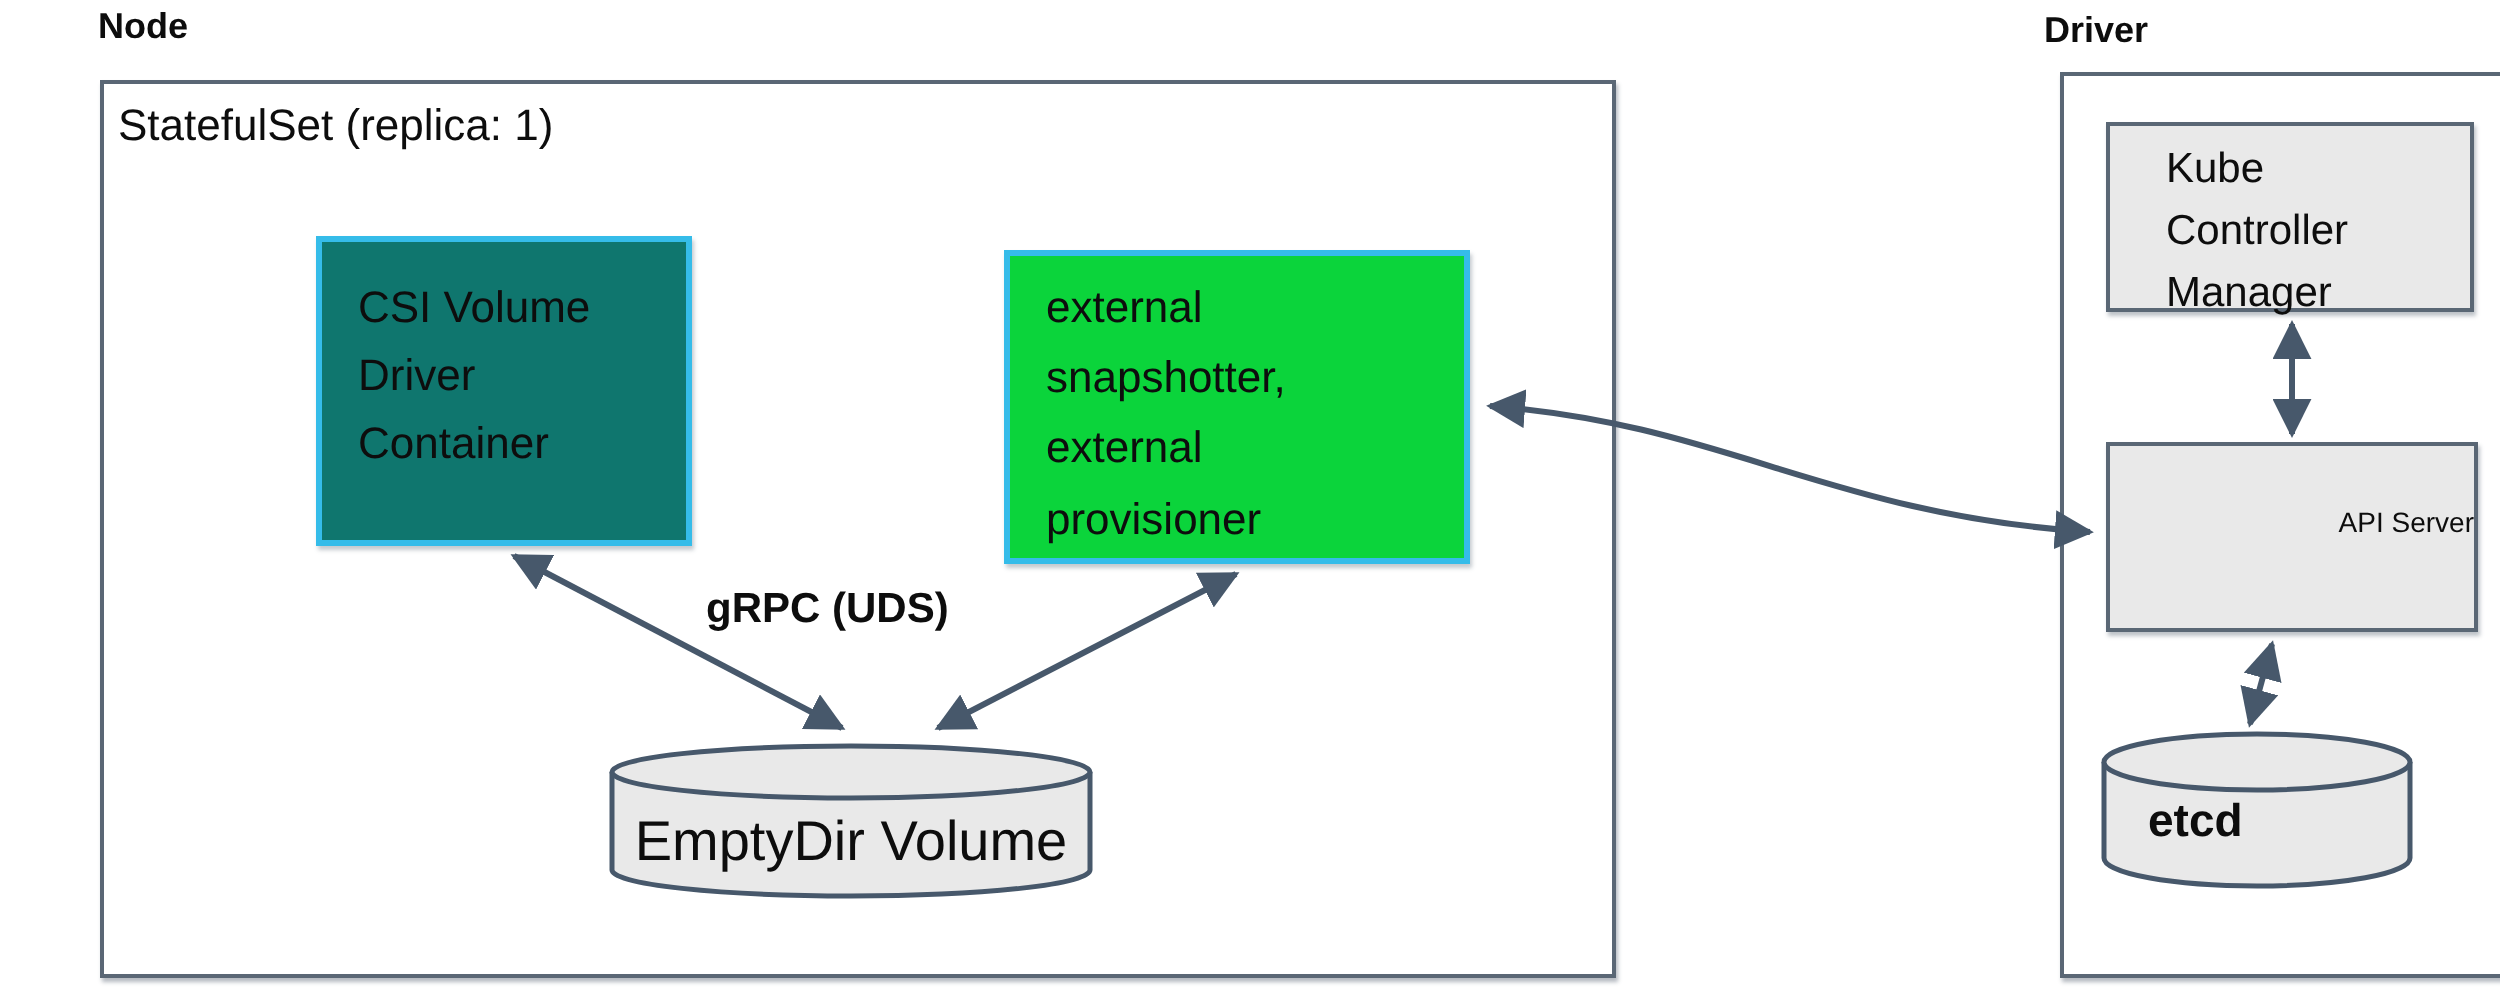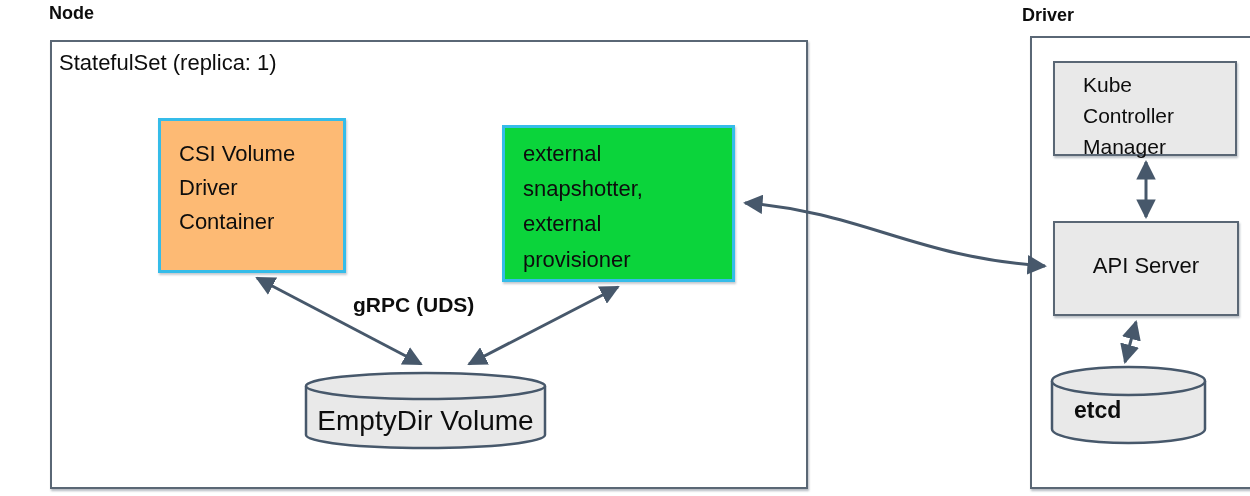--- a/index.html
+++ b/index.html
@@ -14,34 +14,34 @@
     position:absolute;border:2px solid #5a6775;background:transparent;
     box-shadow:1px 2px 2px rgba(90,103,117,0.45);
   }
   .statefulset-title{
     position:absolute;font-size:22px;color:#0d0d0d;
   }
   .colored-box{
     position:absolute;border:3px solid #35bce9;box-sizing:border-box;
     box-shadow:1px 2px 2px rgba(90,103,117,0.35);
   }
-  .box-orange{background:#fdba74;}
+  .box-orange{background:#0f766e;}
   .box-green{background:#0bd43b;}
   .gray-box{
     position:absolute;border:2px solid #5a6775;background:#e9e9e9;box-sizing:border-box;
     box-shadow:1px 2px 2px rgba(90,103,117,0.4);
   }
   .box-label{
     white-space:pre-line;font-size:22px;line-height:1.55;color:#0d0d0d;
   }
   .pad-csi{padding:16px 0 0 18px;}
   .pad-sidecar{padding:8px 16px 0 18px;font-size:22px;line-height:1.6;}
   .pad-kcm{padding:6px 0 0 28px;font-size:21px;line-height:1.48;}
   .api-label{
-    position:absolute;width:100%;text-align:center;top:30px;font-size:22px;color:#0d0d0d;
+    position:absolute;width:100%;text-align:right;top:30px;font-size:14px;color:#0d0d0d;
   }
   .grpc-label{
     position:absolute;font-size:21px;font-weight:700;color:#0d0d0d;
   }
   .cyl-label{
     position:absolute;text-align:center;font-size:28px;color:#0d0d0d;
   }
   .etcd-label{
     position:absolute;font-size:23px;color:#0d0d0d;font-weight:bold;
   }

